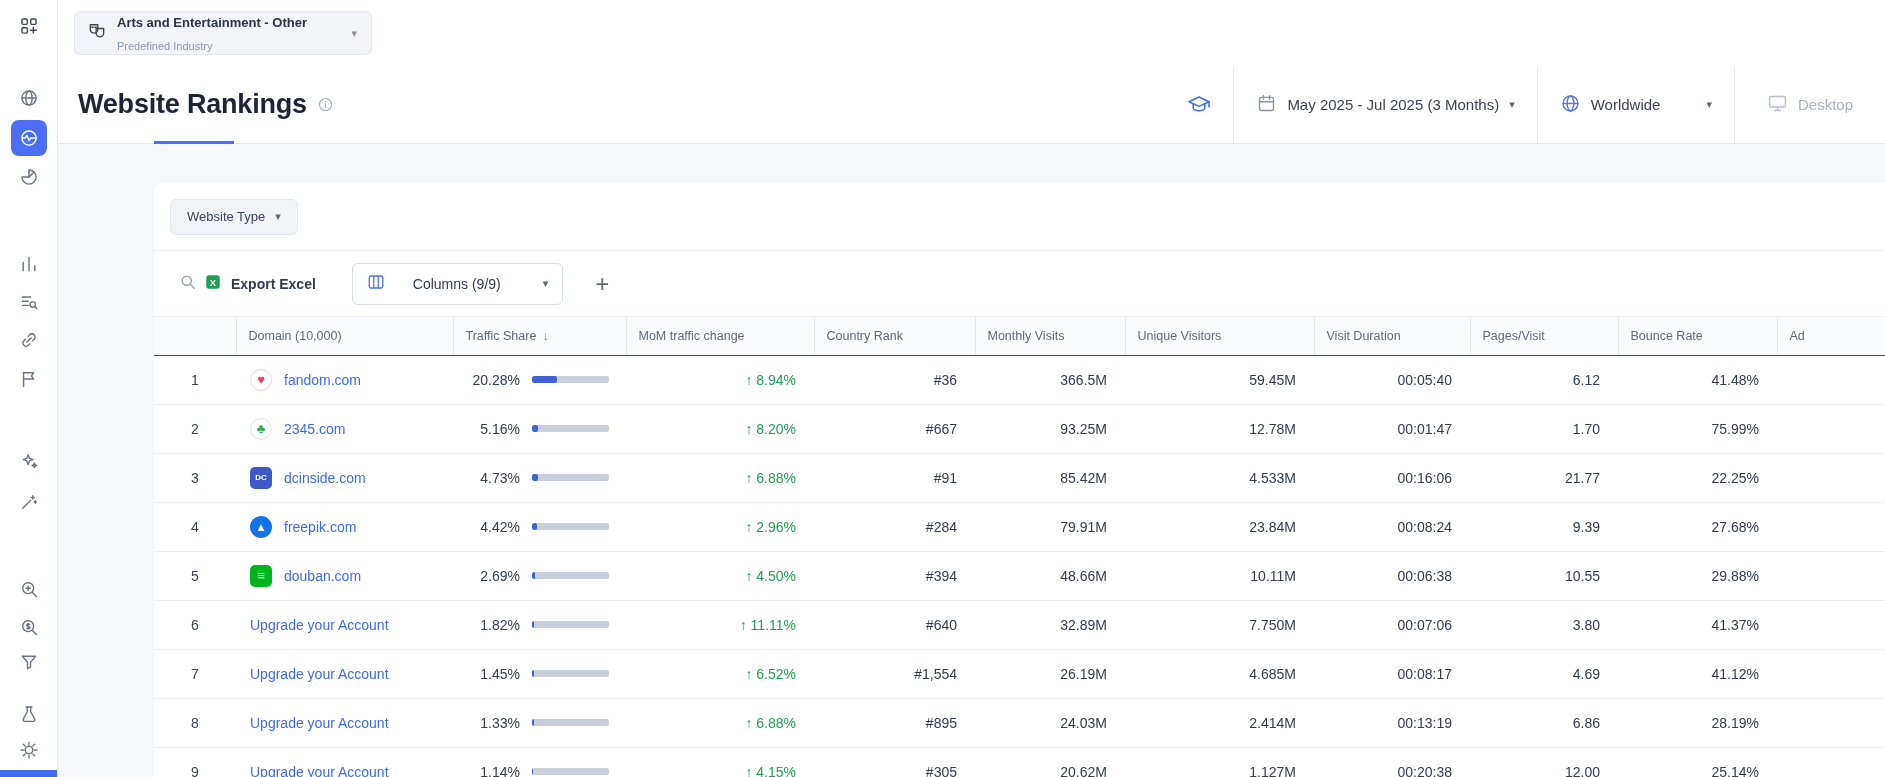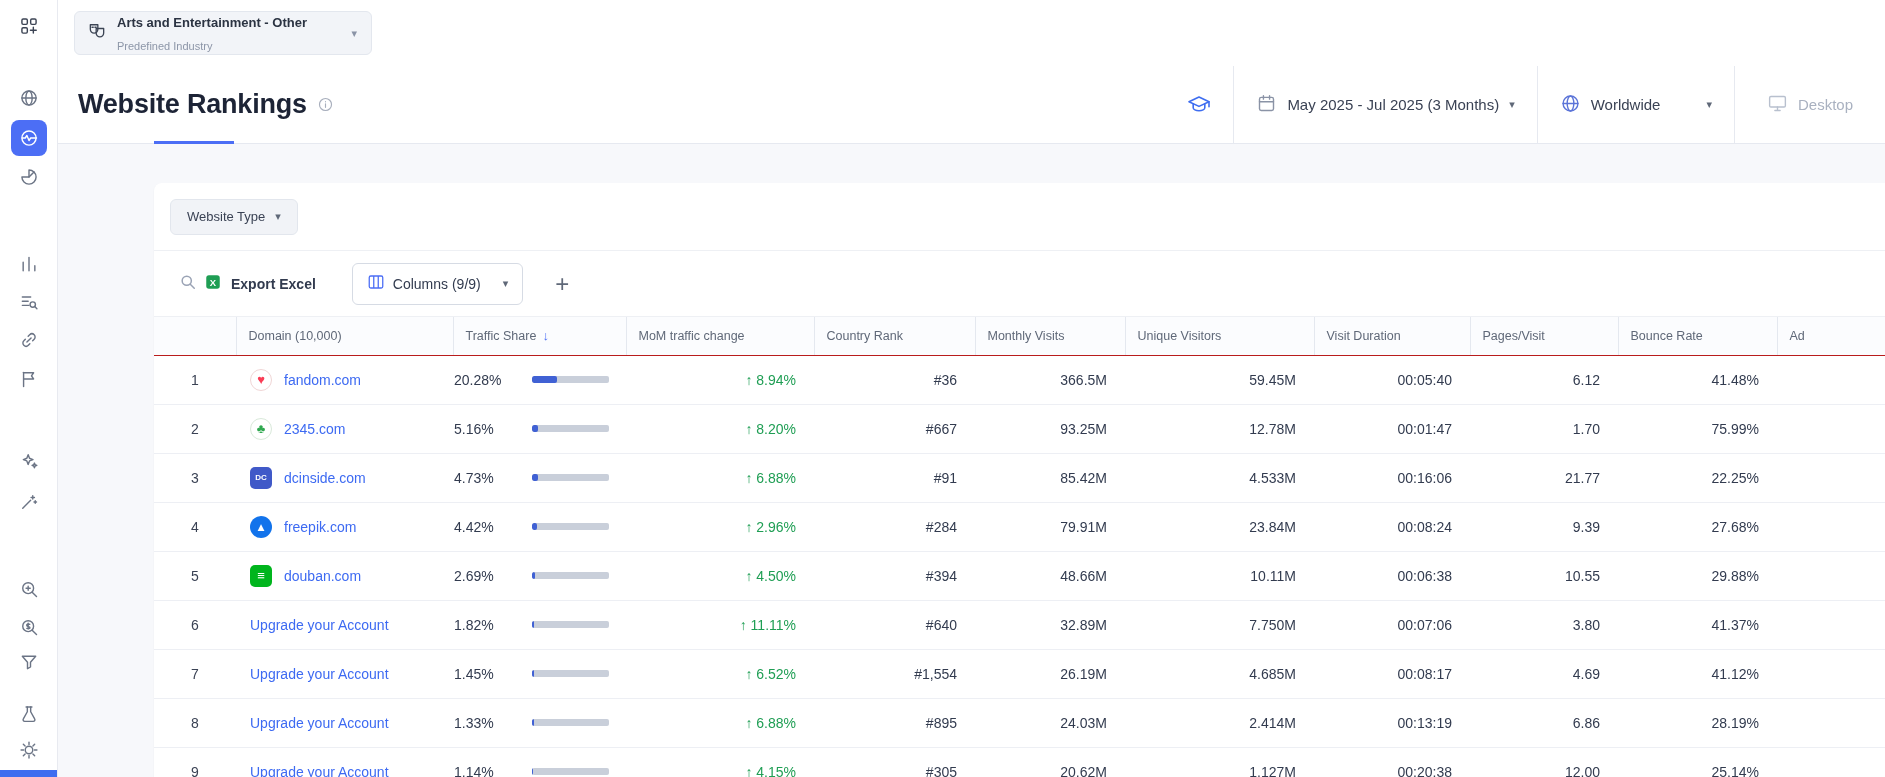--- a/index.html
+++ b/index.html
@@ -57,42 +57,42 @@
   .wt-chip { display:flex; align-items:center; gap:10px; height:36px; padding:0 16px; background:#f1f3f7;
     border:1px solid #e2e6ed; border-radius:6px; font-size:13px; color:#3a4254; cursor:pointer; font-family:inherit; }
   .wt-chip .chev { margin-left:0; color:#5f6878; }
 
   .search-row { height:66px; display:flex; align-items:center; padding:0 24px; border-bottom:1px solid #eef0f4; }
   .search-icon svg { width:20px; height:20px; stroke:#9aa3b5; fill:none; stroke-width:1.8; stroke-linecap:round; }
   .search-input { border:none; outline:none; font-size:15px; color:#333b4d; flex:1; margin-left:12px; background:transparent; font-family:inherit; }
   .search-input::placeholder { color:#9aa3b8; }
   .export-btn { display:flex; align-items:center; gap:9px; background:none; border:none; font-size:14px; font-weight:700;
     color:#323b4f; cursor:pointer; font-family:inherit; }
-  .columns-btn { display:flex; align-items:center; gap:8px; height:42px; padding:0 14px; background:#fff;
+  .columns-btn { display:flex; align-items:center; gap:28px; height:42px; padding:0 14px; background:#fff;
     border:1px solid #d6dbe4; border-radius:6px; font-size:14px; color:#323b4f; margin-left:30px; cursor:pointer; font-family:inherit; }
   .columns-btn .oicon svg { width:18px; height:18px; stroke:#4c6ef5; fill:none; stroke-width:1.7; }
   .columns-btn .chev { margin-left:14px; color:#5f6878; }
   .add-btn { background:none; border:none; font-size:24px; color:#5f6878; margin-left:26px; cursor:pointer; line-height:1; font-family:inherit; }
 
   .table-wrap { overflow:hidden; width:100%; }
   table { border-collapse:collapse; table-layout:fixed; width:1743px; font-size:14px; }
   thead th { height:38px; text-align:left; padding-left:12px; font-weight:400; font-size:12.5px; color:#5f6878;
     border-bottom:1px solid #b91c1c; border-left:1px solid #e4e8ef; background:#fbfcfe; white-space:nowrap; overflow:hidden; }
   thead th:first-child { border-left:none; }
   .sort-arrow { color:#4c6ef5; font-weight:700; margin-left:6px; font-size:13px; cursor:pointer; }
   tbody td { height:49px; border-bottom:1px solid #edeff4; color:#323b4f; white-space:nowrap; overflow:hidden; }
   td.rank { text-align:center; color:#3a4254; }
   td.domain { padding-left:14px; }
   .domain-inner { display:flex; align-items:center; gap:12px; }
   .favicon { width:22px; height:22px; display:flex; align-items:center; justify-content:center; font-weight:700; flex:none; }
   .favicon.circle { border-radius:50%; }
   .favicon.square { border-radius:5px; }
   a.domain-link, a.upgrade-link { color:#3d6af2; text-decoration:none; cursor:pointer; }
   td.traffic .tcell { display:flex; align-items:center; }
-  .ts-val { width:66px; }
+  .ts-val { width:66px; text-align:right; }
   .bar { width:77px; height:7px; background:#c9cfda; border-radius:2px; margin-left:12px; overflow:hidden; }
   .bar-fill { height:100%; background:#4061d4; border-radius:2px; }
   td.num { text-align:right; padding-right:18px; }
   .up { color:#1f9e54; }
 </style>
 </head>
 <body>
 
 <div class="app">
 

